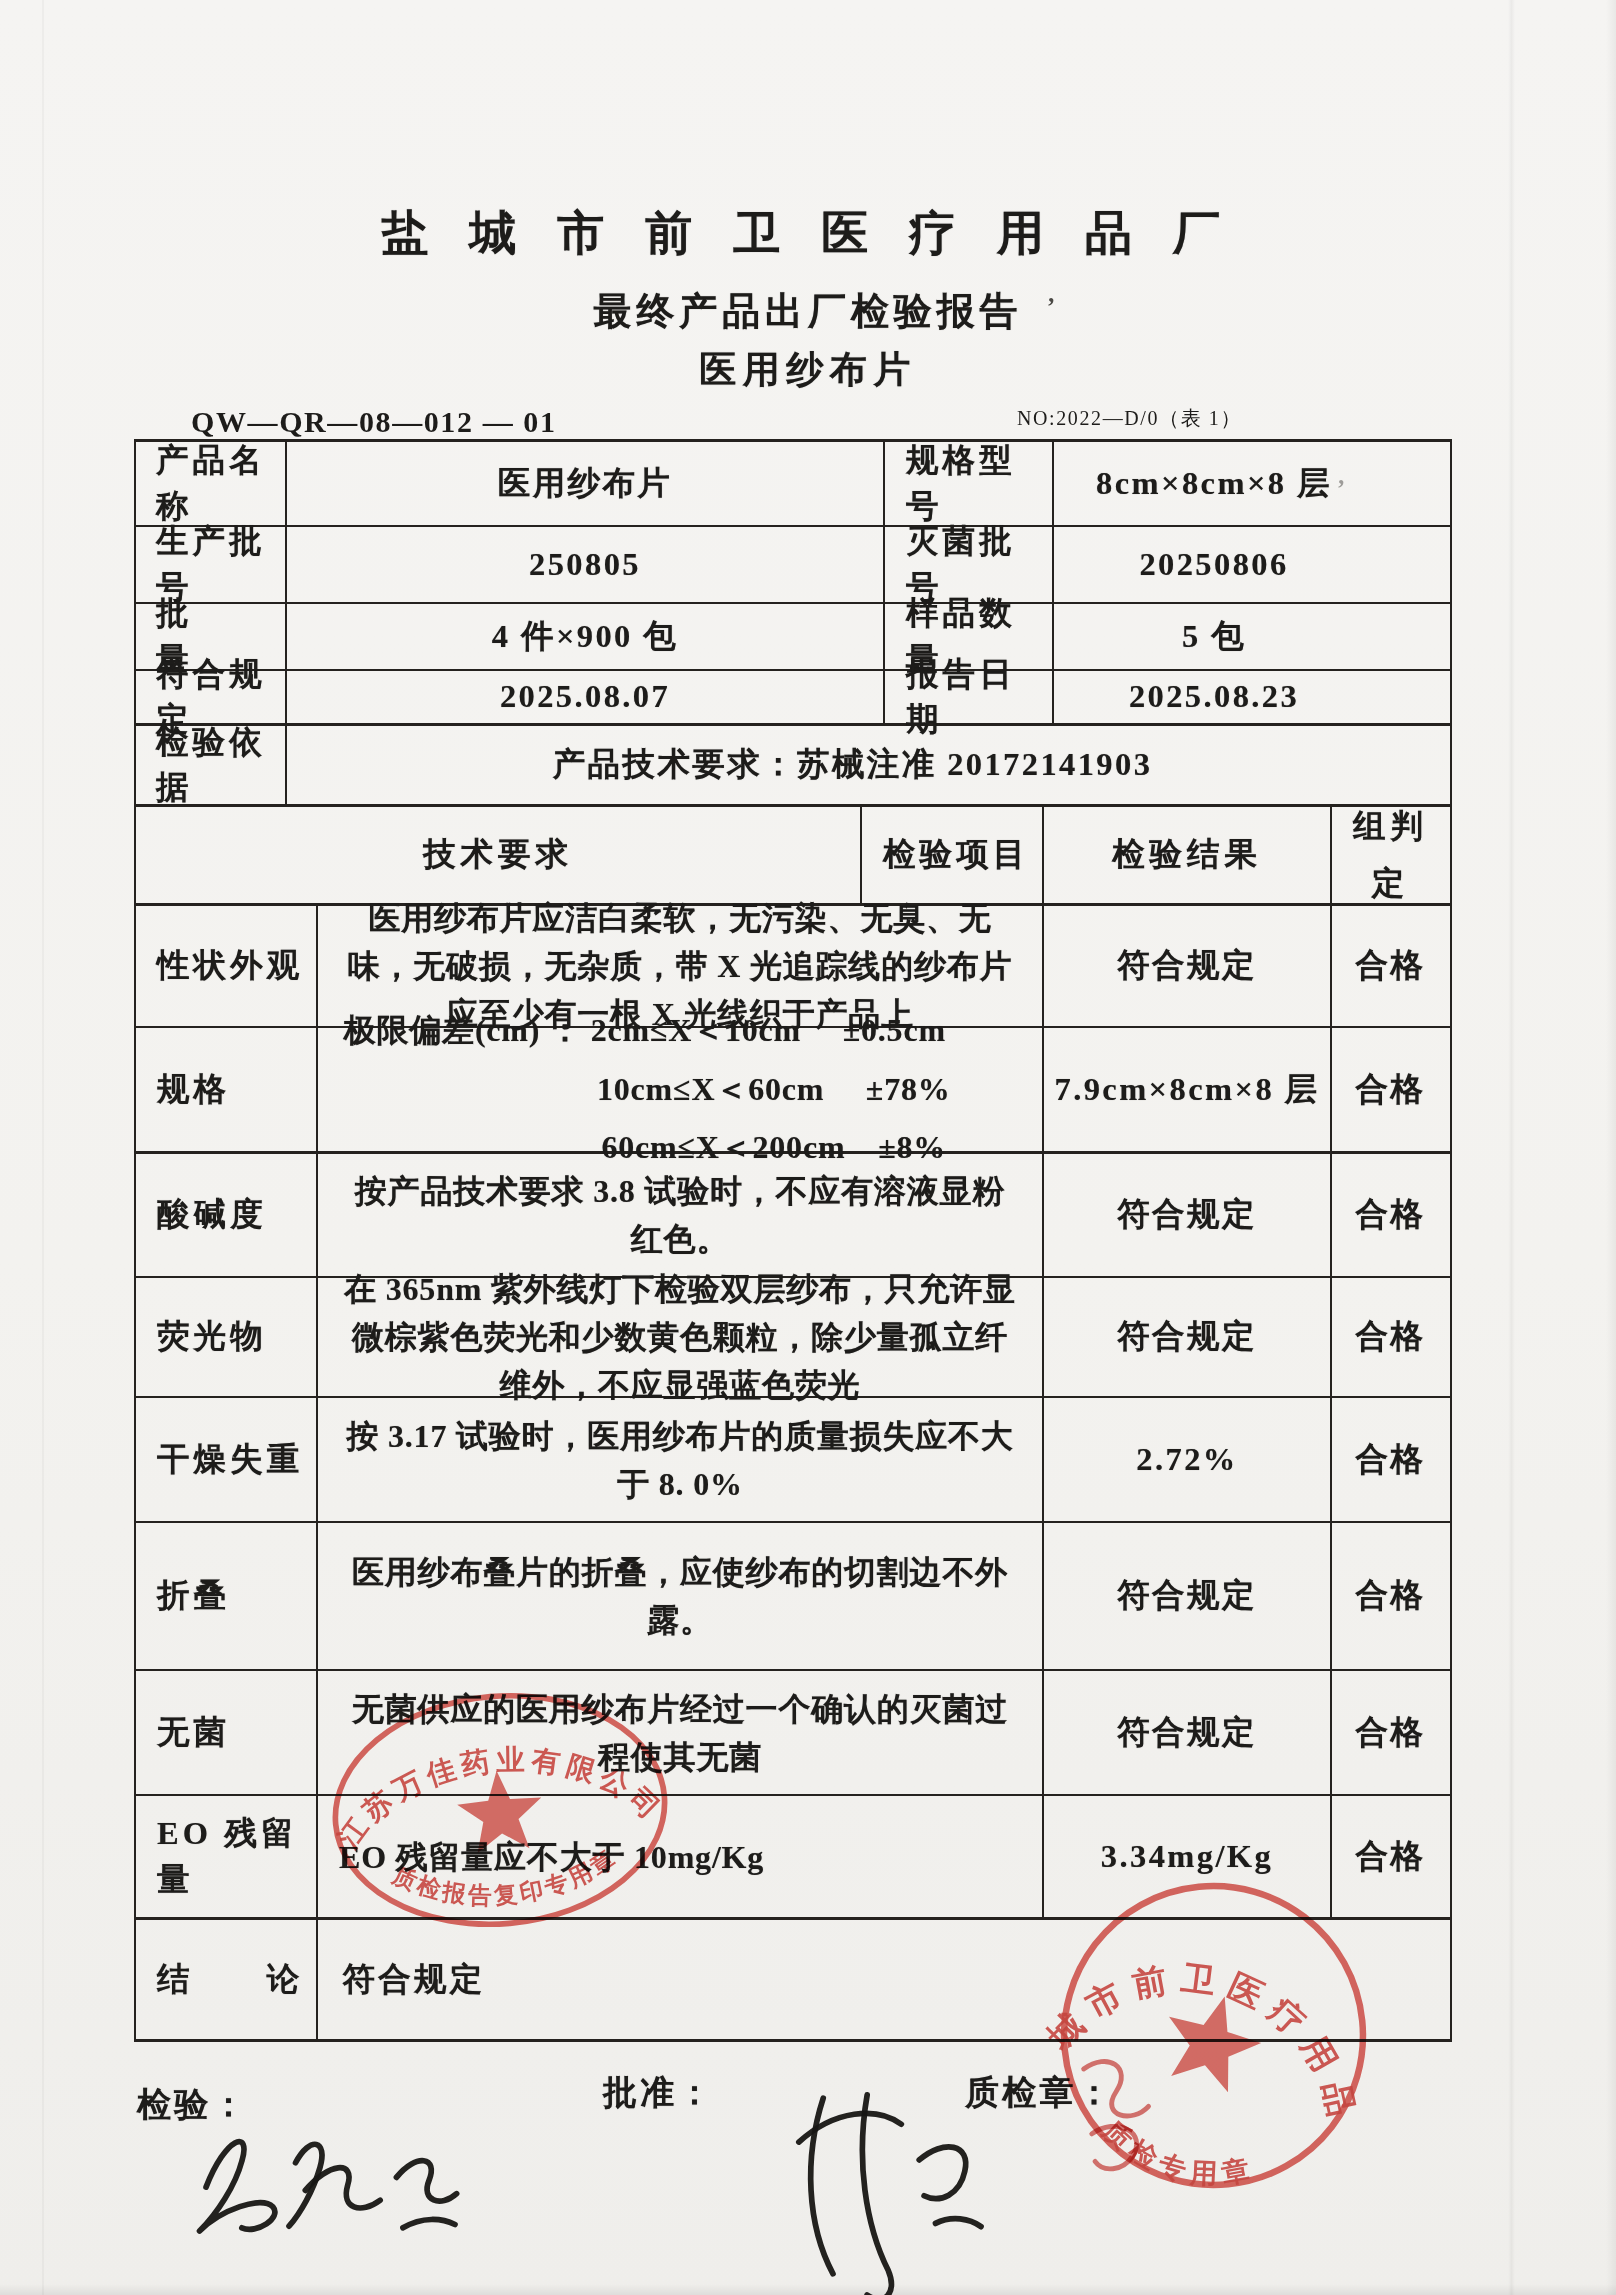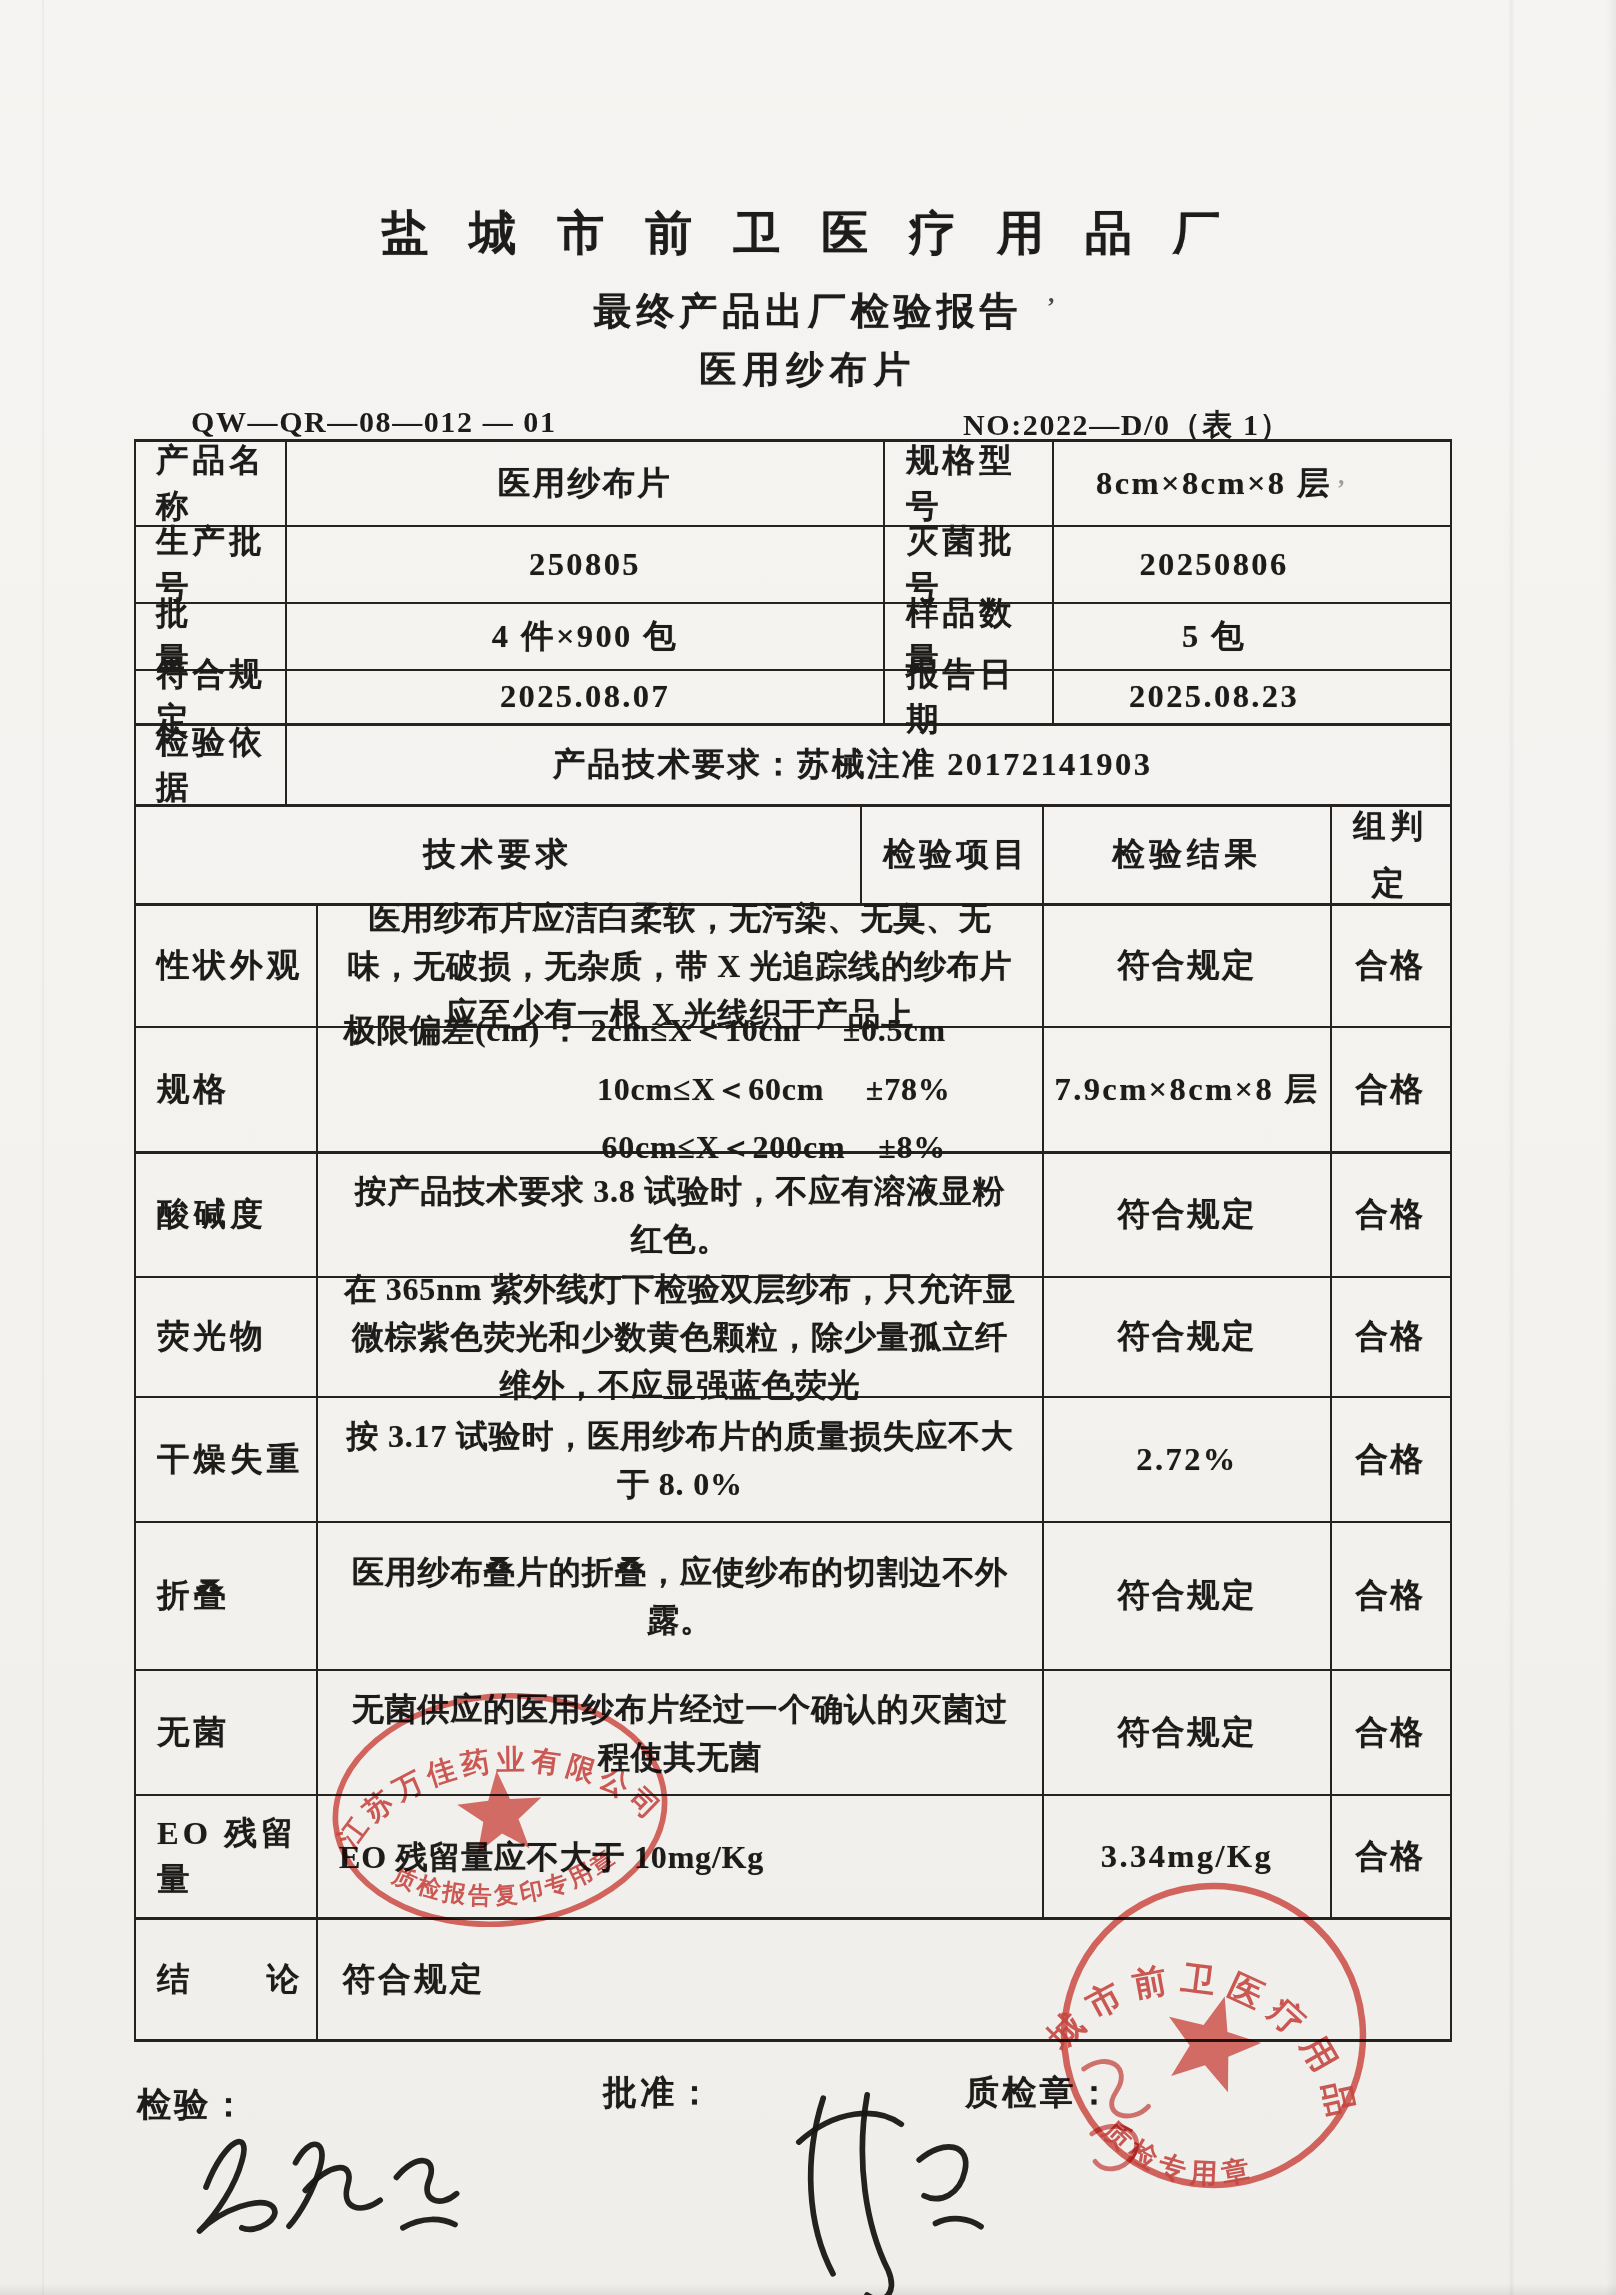--- a/index.html
+++ b/index.html
@@ -14,21 +14,21 @@
   .edge-b{position:absolute;left:0;right:0;bottom:0;height:11.4px;background:linear-gradient(0deg,rgba(0,0,0,.07),rgba(0,0,0,0));}
   .edge-r{position:absolute;top:0;bottom:0;right:0;width:9.8px;background:linear-gradient(270deg,rgba(0,0,0,.05),rgba(0,0,0,0));}
 
   .title-company{position:absolute;left:0;right:0;top:202px;text-align:center;
     font-size:47px;font-weight:700;letter-spacing:14.6px;text-shadow:0 0 0.8px rgba(25,25,25,.55);}
   .title-report{position:absolute;left:0;right:0;top:286px;text-align:center;
     font-size:38px;font-weight:700;letter-spacing:4.9px;text-shadow:0 0 0.8px rgba(25,25,25,.5);}
   .title-product{position:absolute;left:0;right:0;top:345px;text-align:center;
     font-size:37px;font-weight:700;letter-spacing:6.5px;text-shadow:0 0 0.8px rgba(25,25,25,.5);}
   .doc-code{position:absolute;left:191px;top:405px;font-size:30px;font-weight:600;letter-spacing:1.6px;}
-  .doc-no{position:absolute;left:963px;top:405px;font-size:30px;font-weight:700;letter-spacing:1.6px;}
+  .doc-no{position:absolute;left:1017px;top:405px;font-size:20px;font-weight:400;letter-spacing:1.6px;}
 
   .speck{position:absolute;color:#4a4844;font-size:24.4px;font-weight:700;}
 
   .tbl{
     position:absolute;left:134px;top:439px;width:1318px;
     border:2.4px solid #25221f;border-top-width:3.3px;border-bottom-width:3.3px;
     box-sizing:border-box;background:transparent;
   }
   .row{display:flex;box-sizing:border-box;border-bottom:2.4px solid #25221f;}
   .row.thick{border-bottom-width:3.3px;}

